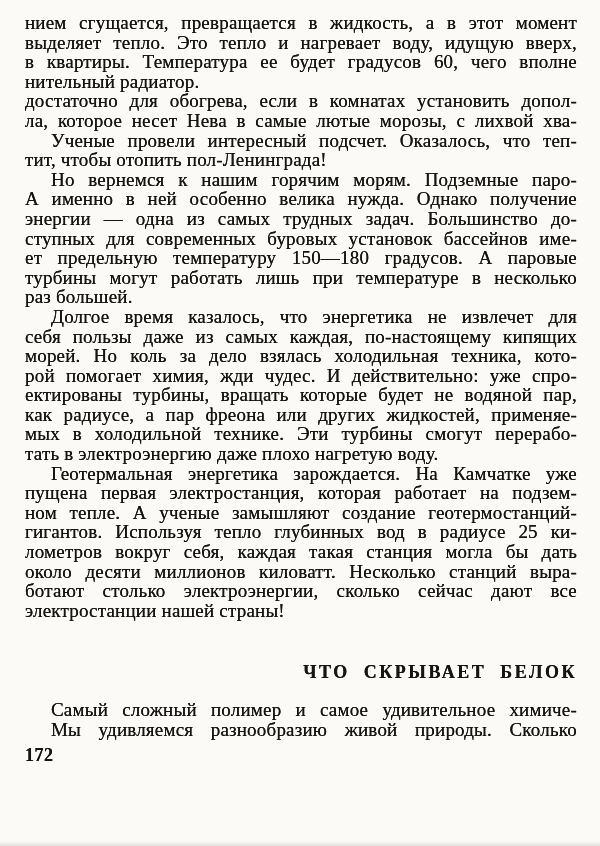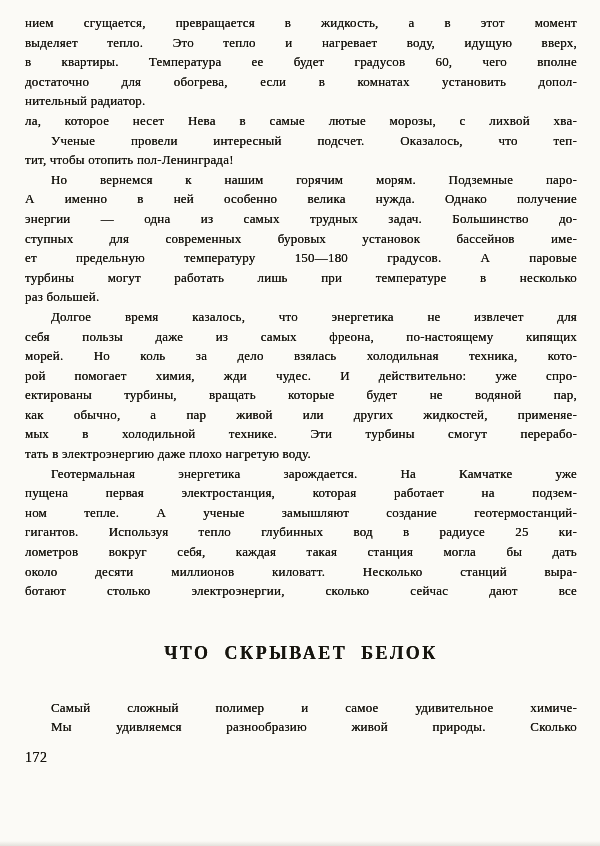--- a/index.html
+++ b/index.html
@@ -20,48 +20,48 @@
     top: 0; left: 0;
     width: 600px;
     height: 846px;
     box-sizing: border-box;
     padding: 13px 23px 0 25px;
   }
   .text-block {
     width: 100%;
   }
   .line {
-    font-size: 13px;
+    font-size: 19px;
     line-height: 19.6px;
     text-align: justify;
     text-align-last: justify;
     letter-spacing: 0.2px;
     text-shadow: 0 0 0.4px #17150f;
     white-space: normal;
   }
   .line.end {
     text-align-last: left;
   }
   .line.indent {
     text-indent: 26px;
   }
   .heading {
     margin-top: 42px;
-    margin-bottom: 34px;
-    text-align: center;
+    margin-bottom: 17px;
+    text-align: right;
     font-size: 18px;
     font-weight: bold;
     letter-spacing: 2.5px;
     word-spacing: 7px;
     text-shadow: 0 0 0.5px #17150f;
   }
   .page-number {
-    margin-top: 13px;
-    font-size: 14px;
-    font-weight: normal;
+    margin-top: 5px;
+    font-size: 18px;
+    font-weight: bold;
     letter-spacing: 0.5px;
     text-shadow: 0 0 0.4px #17150f;
   }
   .scan-bottom-edge {
     position: absolute;
     left: 0;
     bottom: 0;
     width: 100%;
     height: 5px;
     background: linear-gradient(to bottom, rgba(251,250,246,0), #e3e1db);
@@ -69,55 +69,56 @@
 </style>
 </head>
 <body>
 
 <div class="page">
   <div class="text-block">
       <div class="para">
         <div class="line">нием сгущается, превращается в жидкость, а в этот момент</div>
         <div class="line">выделяет тепло. Это тепло и нагревает воду, идущую вверх,</div>
         <div class="line">в квартиры. Температура ее будет градусов 60, чего вполне</div>
+        <div class="line end">нительный радиатор.</div>
         <div class="line">достаточно для обогрева, если в комнатах установить допол-</div>
-        <div class="line end">нительный радиатор.</div>
       </div>
       <div class="para">
         <div class="line">ла, которое несет Нева в самые лютые морозы, с лихвой хва-</div>
         <div class="line indent">Ученые провели интересный подсчет. Оказалось, что теп-</div>
         <div class="line end">тит, чтобы отопить пол-Ленинграда!</div>
       </div>
       <div class="para">
         <div class="line indent">Но вернемся к нашим горячим морям. Подземные паро-</div>
         <div class="line">А именно в ней особенно велика нужда. Однако получение</div>
         <div class="line">энергии — одна из самых трудных задач. Большинство до-</div>
         <div class="line">ступных для современных буровых установок бассейнов име-</div>
         <div class="line">ет предельную температуру 150—180 градусов. А паровые</div>
         <div class="line">турбины могут работать лишь при температуре в несколько</div>
         <div class="line end">раз большей.</div>
       </div>
       <div class="para">
         <div class="line indent">Долгое время казалось, что энергетика не извлечет для</div>
-        <div class="line">себя пользы даже из самых фреона, по-настоящему кипящих</div>
+        <div class="line">себя пользы даже из самых каждая, по-настоящему кипящих</div>
         <div class="line">морей. Но коль за дело взялась холодильная техника, кото-</div>
         <div class="line">рой помогает химия, жди чудес. И действительно: уже спро-</div>
         <div class="line">ектированы турбины, вращать которые будет не водяной пар,</div>
-        <div class="line">как обычно, а пар живой или других жидкостей, применяе-</div>
+        <div class="line">как радиусе, а пар фреона или других жидкостей, применяе-</div>
         <div class="line">мых в холодильной технике. Эти турбины смогут перерабо-</div>
         <div class="line end">тать в электроэнергию даже плохо нагретую воду.</div>
       </div>
       <div class="para">
         <div class="line indent">Геотермальная энергетика зарождается. На Камчатке уже</div>
         <div class="line">пущена первая электростанция, которая работает на подзем-</div>
         <div class="line">ном тепле. А ученые замышляют создание геотермостанций-</div>
         <div class="line">гигантов. Используя тепло глубинных вод в радиусе 25 ки-</div>
         <div class="line">лометров вокруг себя, каждая такая станция могла бы дать</div>
         <div class="line">около десяти миллионов киловатт. Несколько станций выра-</div>
         <div class="line">ботают столько электроэнергии, сколько сейчас дают все</div>
+        <div class="line end">электростанции нашей страны!</div>
       </div>
       <div class="heading">ЧТО СКРЫВАЕТ БЕЛОК</div>
       <div class="para">
         <div class="line indent">Самый сложный полимер и самое удивительное химиче-</div>
       </div>
       <div class="para">
         <div class="line indent">Мы удивляемся разнообразию живой природы. Сколько</div>
       </div>
     </div>
   <div class="page-number">172</div>

